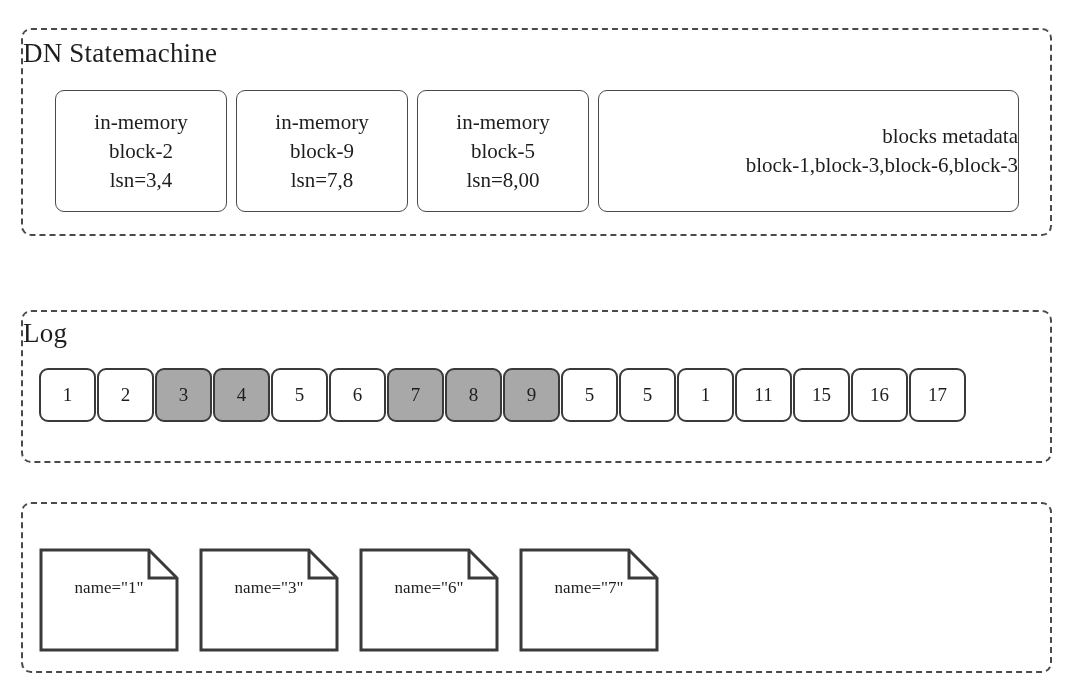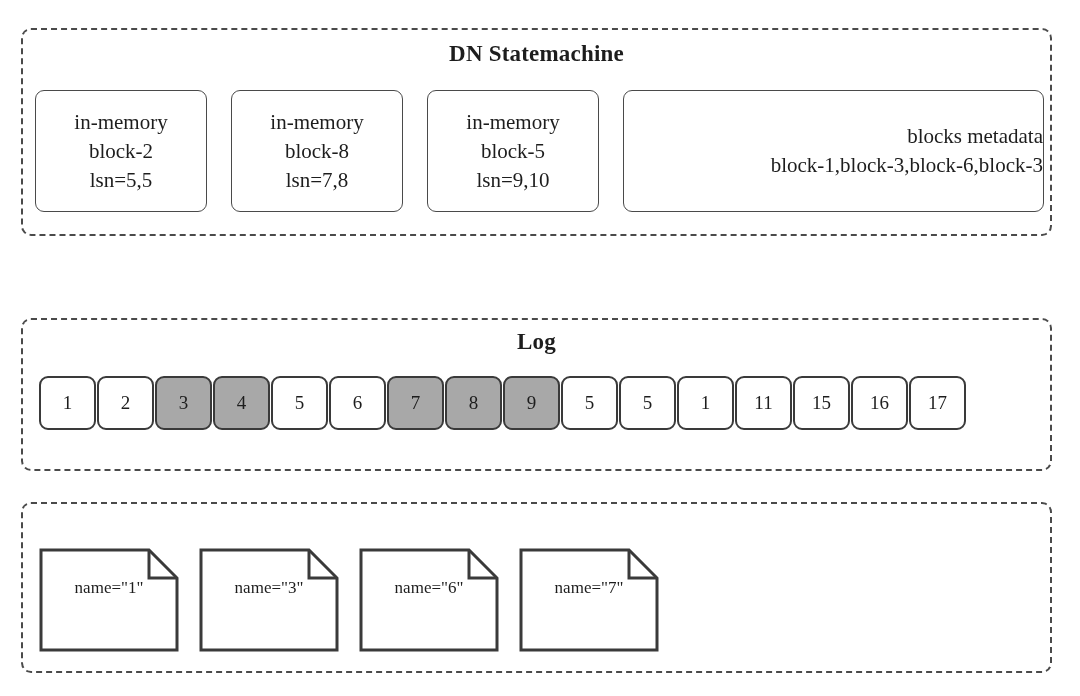--- a/index.html
+++ b/index.html
@@ -21,43 +21,42 @@
     position: absolute;
     border: 2px dashed #4a4a4a;
     border-radius: 10px;
     box-sizing: border-box;
     background: transparent;
   }
   .group-title {
     position: absolute;
     left: 0;
     right: 0;
-    text-align: center;
-    font-size: 23px;
+    text-align: left;
+    font-size: 27px;
     line-height: 27px;
     color: #1d1d1d;
     letter-spacing: .2px;
-    font-weight: bold;
   }
 
   
   #dn-group {
     left: 21px;
     top: 28px;
     width: 1031px;
     height: 208px;
   }
   #dn-title { top: 10px; }
 
   .mem-row {
     position: absolute;
-    left: 12px;
+    left: 32px;
     top: 60px;
     display: flex;
-    gap: 24px;
+    gap: 9px;
   }
   .mem-box {
     width: 172px;
     height: 122px;
     border: 1.6px solid #4a4a4a;
     border-radius: 9px;
     box-sizing: border-box;
     background: #ffffff;
     display: flex;
     flex-direction: column;
@@ -68,21 +67,21 @@
   }
   .mem-box.wide {
     width: 421px;
     align-items: flex-end;
   }
   .mem-line { display: block; white-space: nowrap; }
 
   
   #log-group {
     left: 21px;
-    top: 318px;
+    top: 310px;
     width: 1031px;
     height: 153px;
   }
   #log-title { top: 8px; }
 
   .log-row {
     position: absolute;
     left: 16px;
     top: 56px;
     display: flex;
@@ -143,31 +142,31 @@
 </style>
 </head>
 <body>
 
 <div class="group" id="dn-group">
   <div class="group-title" id="dn-title">DN Statemachine</div>
   <div class="mem-row" id="mem-row">
       <div class="mem-box">
         <span class="mem-line">in-memory</span>
         <span class="mem-line">block-2</span>
-        <span class="mem-line">lsn=5,5</span>
+        <span class="mem-line">lsn=3,4</span>
       </div>
       <div class="mem-box">
         <span class="mem-line">in-memory</span>
-        <span class="mem-line">block-8</span>
+        <span class="mem-line">block-9</span>
         <span class="mem-line">lsn=7,8</span>
       </div>
       <div class="mem-box">
         <span class="mem-line">in-memory</span>
         <span class="mem-line">block-5</span>
-        <span class="mem-line">lsn=9,10</span>
+        <span class="mem-line">lsn=8,00</span>
       </div>
       <div class="mem-box wide">
         <span class="mem-line">blocks metadata</span>
         <span class="mem-line">block-1,block-3,block-6,block-3</span>
       </div>
     </div>
 </div>
 
 <div class="group" id="log-group">
   <div class="group-title" id="log-title">Log</div>

